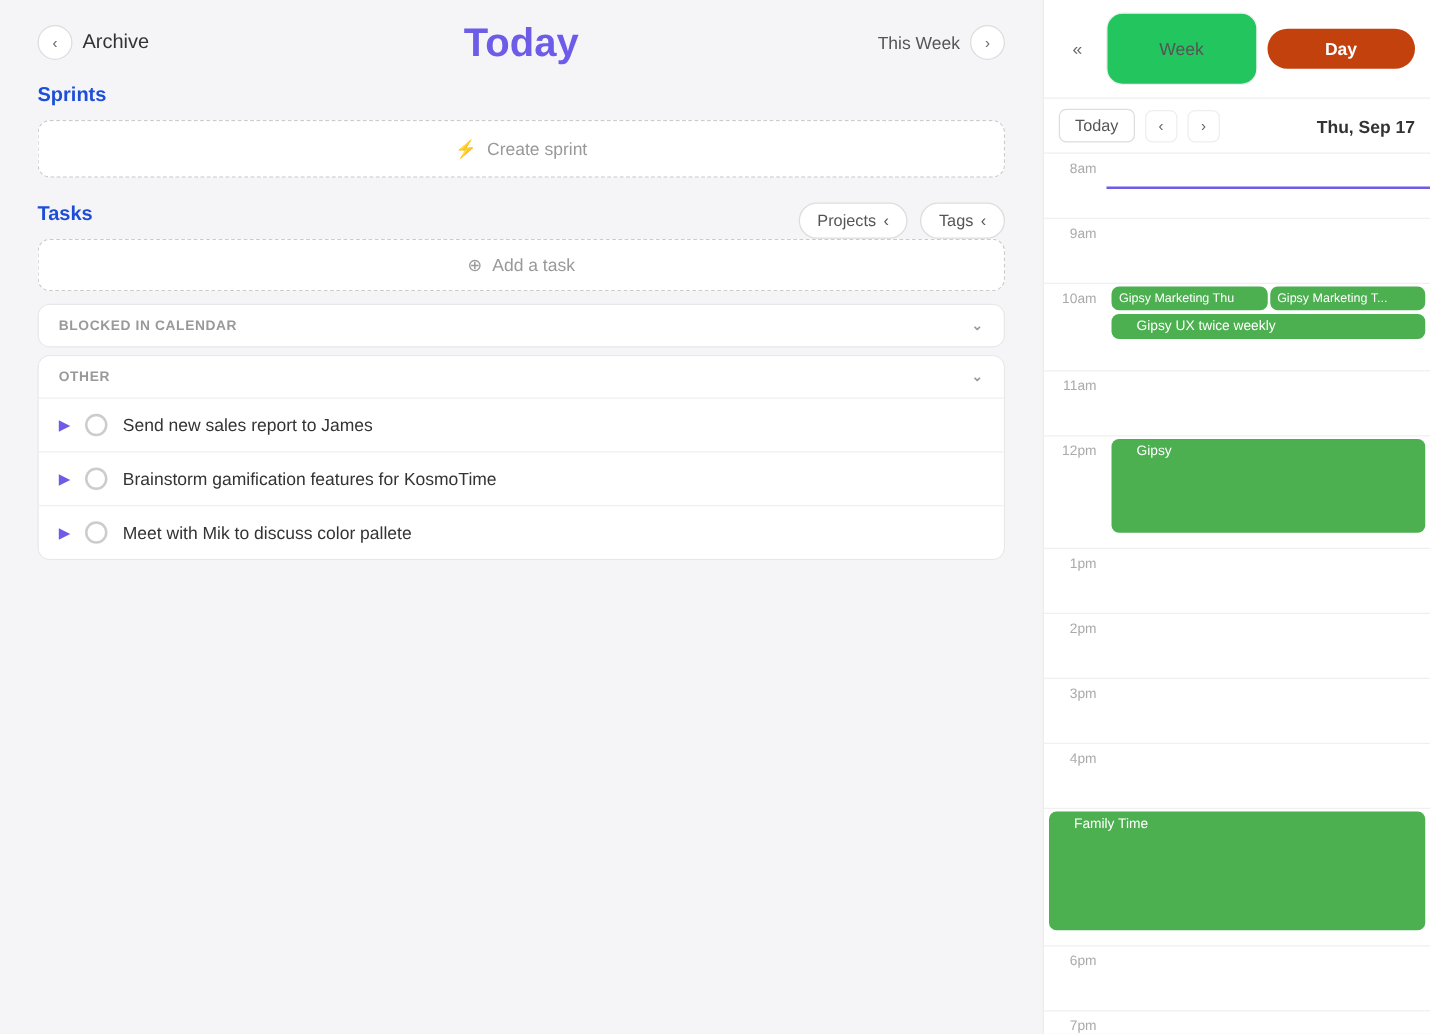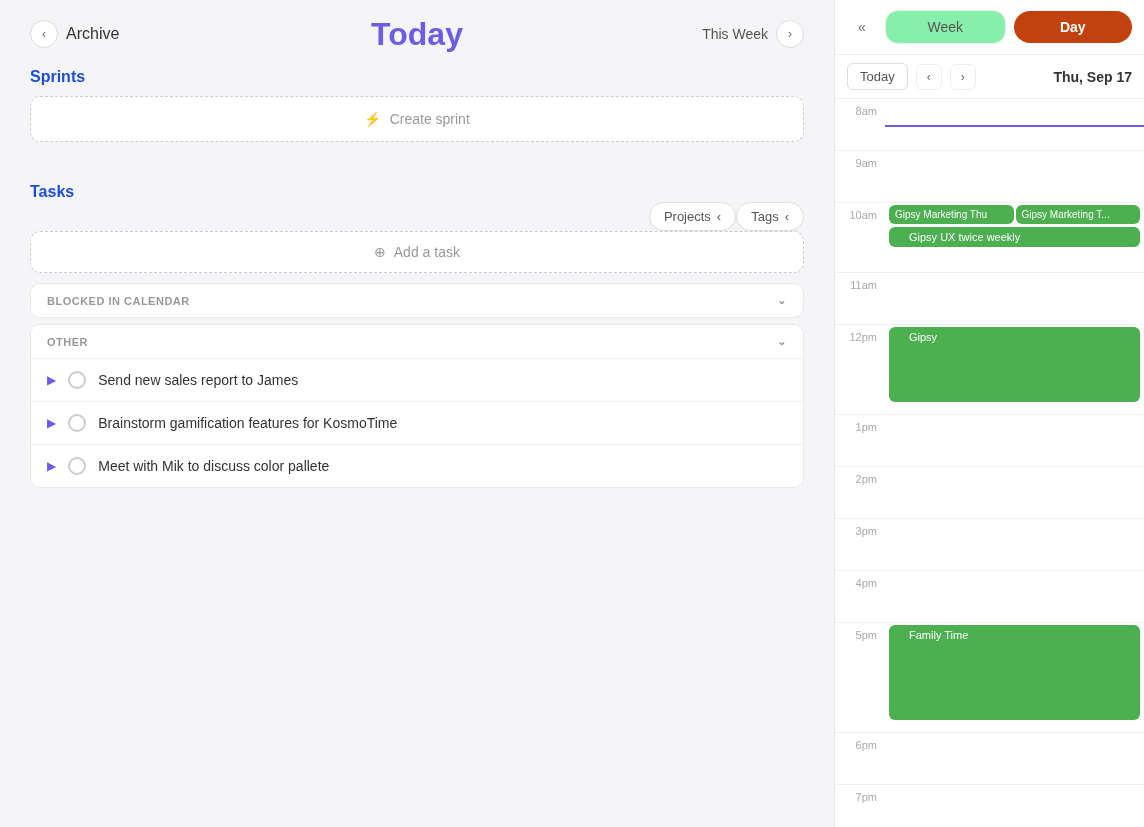--- a/index.html
+++ b/index.html
@@ -101,22 +101,21 @@
 
     
     .tasks-header {
       display: flex;
       align-items: center;
       justify-content: space-between;
     }
 
     .tasks-filters {
       display: flex;
-      gap: 0;
-      margin-top: 40px;
+      gap: 10px;
     }
 
     .filter-btn {
       display: flex;
       align-items: center;
       gap: 6px;
       padding: 6px 14px;
       border: 1.5px solid #ddd;
       border-radius: 20px;
       background: white;
@@ -215,24 +214,24 @@
       display: flex;
       align-items: center;
       justify-content: center;
       cursor: pointer;
       color: #666;
       font-size: 14px;
     }
 
     .week-btn {
       flex: 1;
-      padding: 8px 0;
+      padding: 20px 0;
       border: 1px solid #eee;
       border-radius: 13px;
-      background: #86efac;
+      background: #22c55e;
       font-size: 14px;
       color: #555;
       cursor: pointer;
       text-align: center;
     }
 
     .day-btn {
       flex: 1;
       padding: 8px 0;
       border-radius: 16px;
@@ -500,21 +499,20 @@
       <div class="time-label">3pm</div>
       <div class="slot-content"></div>
     </div>
 
     <div class="time-slot">
       <div class="time-label">4pm</div>
       <div class="slot-content"></div>
     </div>
 
     <div class="time-slot" style="min-height:110px;">
-      <div class="time-label">5pm</div>
       <div class="slot-content">
         <div class="event-block event-green" style="min-height:95px; display:flex; align-items:flex-start;">Family Time</div>
       </div>
     </div>
 
     <div class="time-slot">
       <div class="time-label">6pm</div>
       <div class="slot-content"></div>
     </div>
 

